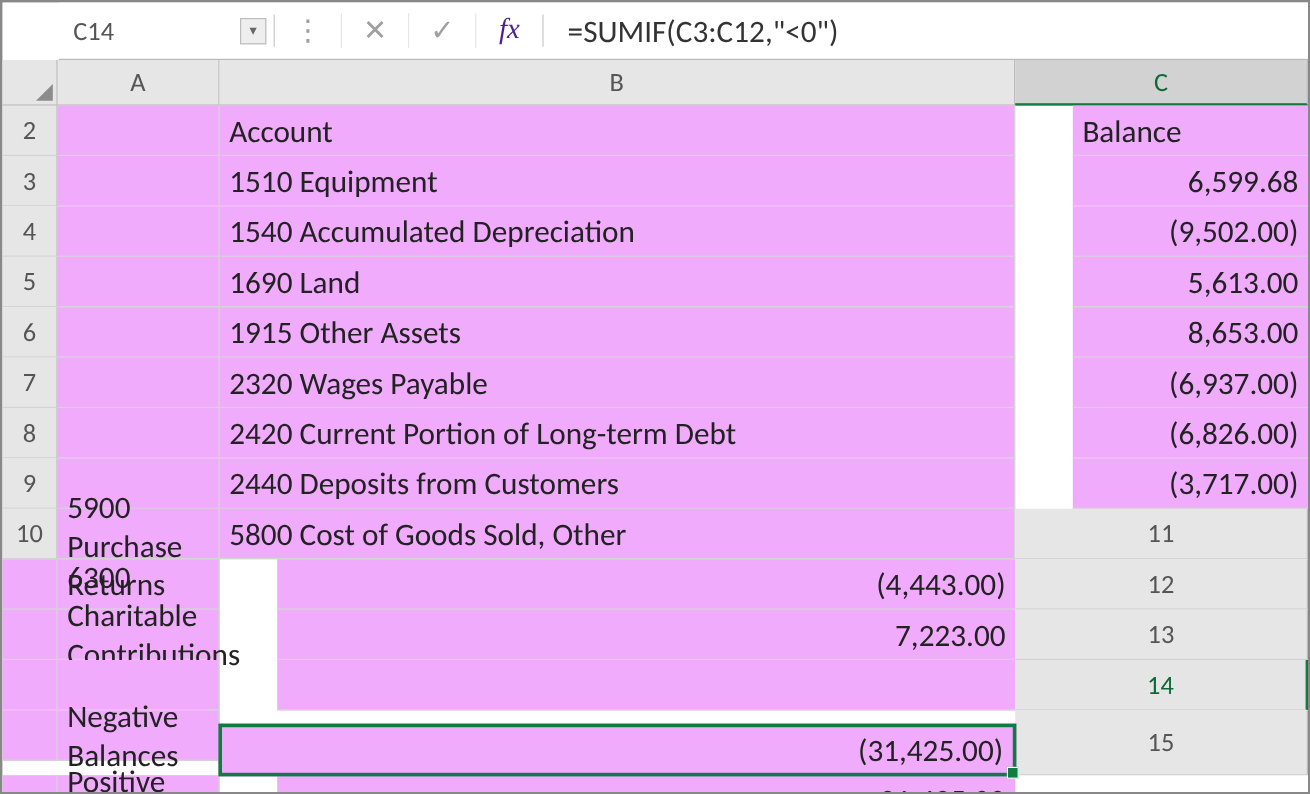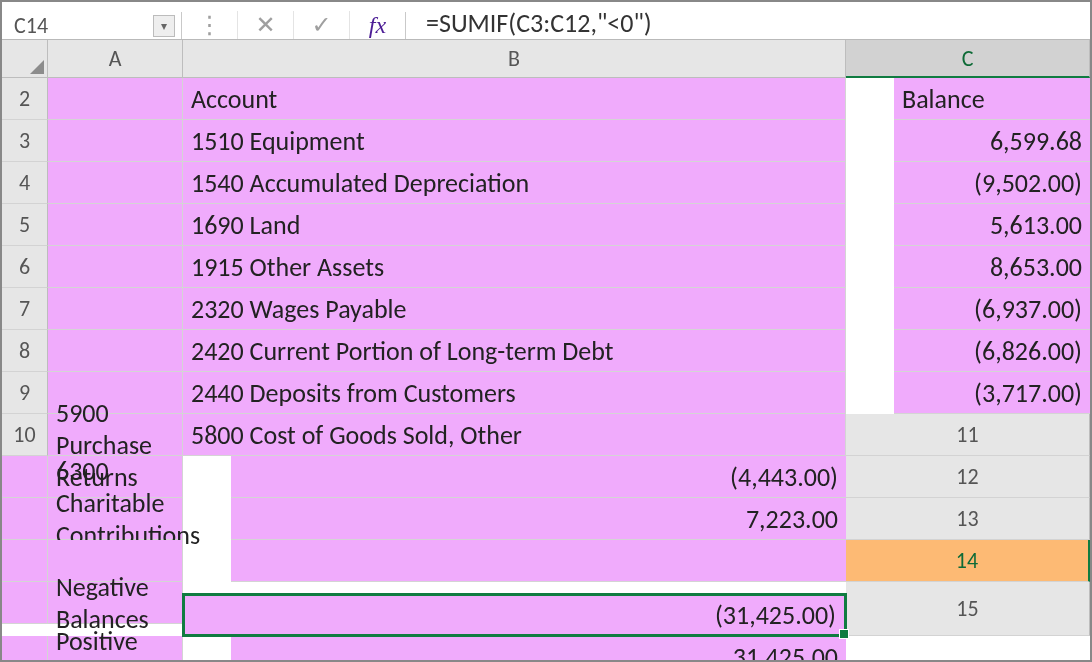--- a/index.html
+++ b/index.html
@@ -9,24 +9,25 @@
     background: #fff;
     color: #222;
     width: 1092px;
     height: 662px;
     overflow: hidden;
     border: 2px solid #888;
   }
   
   .formula-bar {
     display: flex;
-    align-items: flex-end;
-    height: 38px;
+    align-items: center;
+    height: 48px;
     border-bottom: 1px solid #b9b9b9;
     background: #fff;
+    margin-left: 47px;
   }
   .name-box {
     width: 180px;
     display: flex;
     align-items: center;
     justify-content: space-between;
     padding: 0 6px 0 12px;
     border-right: 1px solid #c9c9c9;
     font-size: 22px;
     color: #555;
@@ -102,21 +103,21 @@
     border-right:1px solid #bdbdbd;
     border-bottom:1px solid #d3d3d3;
     text-align:center;
     color:#555;
     font-size:22px;
     display:flex;
     align-items:center;
     justify-content:center;
   }
   .rowhdr.selrow {
-    background:#fdba74;
+    background:#e5e5e5;
     border-right: 2px solid #107c41;
     color:#0e6b37;
   }
   .cell {
     border-right:1px solid #d4d4d4;
     border-bottom:1px solid #d4d4d4;
     padding: 16px 8px;
     font-size: 26px;
     display:flex;
     align-items:center;

